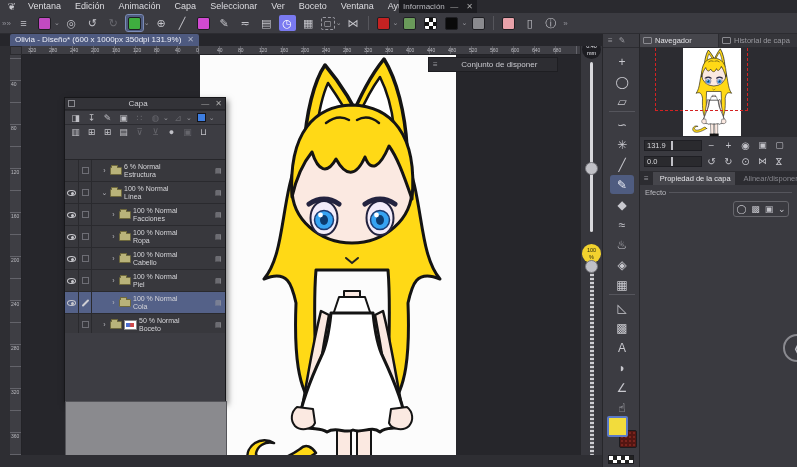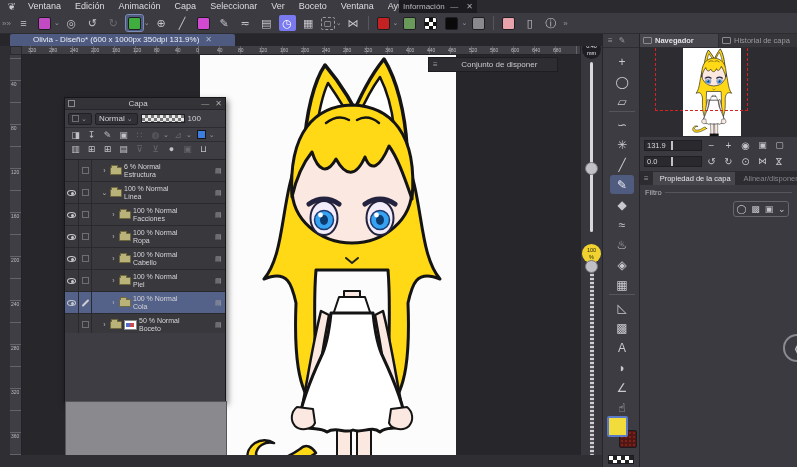--- a/index.html
+++ b/index.html
@@ -23,21 +23,21 @@
   .ci.dim { color:#6a6a70; }
   .ci.active { background:#4f5c80; outline:1px solid #7c8cb8; }
   .ci .sw { width:13px; height:13px; border:1px solid #1e1e22; border-radius:2px; }
   .ci .sw.pat { background-image:radial-gradient(circle at 30% 30%, rgba(255,255,255,.7) 1px, transparent 1.5px), radial-gradient(circle at 70% 65%, rgba(0,0,0,.45) 1px, transparent 1.5px); background-size:6px 6px; }
   .ci .sw.checker { background-image:linear-gradient(45deg,#111 25%,transparent 25%,transparent 75%,#111 75%), linear-gradient(45deg,#111 25%,#fff 25%,#fff 75%,#111 75%); background-size:8px 8px; background-position:0 0,4px 4px; background-color:#fff; }
   .caret { font-size:7px; color:#9a9aa0; margin:0 1px 0 -1px; }
   .vsep { width:1px; height:14px; background:#56565c; margin:0 4px; }
 
   
   #tabrow { left:0; top:34px; width:602px; height:12px; background:#26262b; z-index:20; }
-  #doc-tab { left:10px; top:34px; height:12px; background:#4e5a80; color:#eceef6; font-size:8px; line-height:12px; padding:0 23px; border-radius:2px 2px 0 0; z-index:21; display:flex; gap:6px; }
+  #doc-tab { left:10px; top:34px; height:12px; background:#4e5a80; color:#eceef6; font-size:8px; line-height:12px; padding:0 5px; border-radius:2px 2px 0 0; z-index:21; display:flex; gap:6px; }
   #doc-tab .x { color:#aeb4c6; }
 
   
   #left-strip { left:0; top:34px; width:10px; height:433px; background:#2e2e33; z-index:18; }
   #ruler-corner { left:10px; top:46px; width:12px; height:9px; background:#3e3e44; border:1px solid #2a2a2e; z-index:19; }
   #hruler { left:22px; top:46px; width:558px; height:9px; background:#3e3e44; border-bottom:1px solid #232327; z-index:19;
     background-image:repeating-linear-gradient(90deg,#63636a 0,#63636a 1px,transparent 1px,transparent 21px); background-position:8px 0; overflow:hidden; }
   #vruler { left:10px; top:55px; width:12px; height:400px; background:#3e3e44; border-right:1px solid #232327; z-index:19;
     background-image:repeating-linear-gradient(0deg,#63636a 0,#63636a 1px,transparent 1px,transparent 22px); overflow:hidden; }
   .rl { position:absolute; font-size:5px; color:#b9b9bf; }
@@ -101,21 +101,21 @@
   .tdiv { position:absolute; left:6px; width:26px; height:1px; background:#55555c; }
   #fg-swatch { position:absolute; left:4px; top:382px; width:21px; height:21px; background:#f2dc3c; border:2px solid #5b7ac8; border-radius:2px; z-index:2; }
   #bg-swatch { position:absolute; left:16px; top:396px; width:18px; height:18px; background:#541612; border:1px solid #1c1c20; border-radius:2px; background-image:radial-gradient(circle,#7a241e 1px,transparent 1px); background-size:4px 4px; }
   #tr-swatch { position:absolute; left:5px; top:421px; width:26px; height:9px; border:1px solid #1c1c20; background-image:linear-gradient(45deg,#222 25%,transparent 25%,transparent 75%,#222 75%),linear-gradient(45deg,#222 25%,#fff 25%,#fff 75%,#222 75%); background-size:8px 8px; background-position:0 0,4px 4px; background-color:#fff; }
 
   
   #rightpanel { left:640px; top:34px; width:157px; height:433px; background:#3a3a40; z-index:16; }
   #rp-tabs { height:13px; display:flex; gap:1px; background:#2c2c31; }
   .rp-tab { flex:1; display:flex; align-items:center; gap:3px; font-size:7.5px; padding:0 3px; white-space:nowrap; overflow:hidden; }
   .rp-tab .ic { width:9px; height:7px; border:1px solid #8a8a90; border-radius:1px; flex:0 0 auto; }
-  .rp-tab.on { background:#46464c; color:#e2e2e6;font-weight:bold; }
+  .rp-tab.on { background:#46464c; color:#e2e2e6; }
   .rp-tab.off { background:#35353a; color:#9a9aa0; }
   #nav-view { position:relative; height:90px; background:#2c2c31; overflow:hidden; }
   #nav-thumb { position:absolute; left:43px; top:1px; width:58px; height:88px; background:#ffffff; overflow:hidden; }
   #nav-redrect { position:absolute; left:15px; top:-4px; width:93px; height:68px; border:1px dashed #d42222; }
   .ctl-row { height:16px; display:flex; align-items:center; gap:2px; padding:0 4px; }
   .ctl-box { width:58px; height:11px; background:#2a2a2e; border:1px solid #1f1f24; font-size:7.5px; color:#d6d6da; display:flex; align-items:center; padding:0 2px; position:relative; }
   .ctl-box .tick { position:absolute; left:26px; top:0; width:2px; height:9px; background:#c0c0c6; }
   .cbtn { width:15px; height:13px; display:flex; align-items:center; justify-content:center; font-size:10px; color:#c3c3c9; }
   .cbtn.small { font-size:9px; }
   #rp-proptabs { height:14px; display:flex; align-items:center; gap:2px; background:#2c2c31; margin-top:2px; padding-left:2px; }
@@ -304,32 +304,20 @@
   <span class="t">Conjunto de disponer</span>
 </div>
 
 <div id="layer-panel" class="abs">
   <div id="lp-title">
     <span class="sq"></span>
     <span class="t">Capa</span>
     <span class="b">—</span>
     <span class="b">✕</span>
   </div>
-  <div id="lp-mode">
-    <span class="mini-dd">
-        <span class="chkbox"></span>
-        <span class="caret">⌄</span>
-      </span>
-    <span class="mini-dd">
-        <span>Normal</span>
-        <span class="caret">⌄</span>
-      </span>
-    <span id="lp-opacity"></span>
-    <span id="lp-100">100</span>
-  </div>
   <div class="lp-iconrow" id="lp-ir1">
       <span class="li">◨</span>
       <span class="li">↧</span>
       <span class="li">✎</span>
       <span class="li">▣</span>
       <span class="li dim">∷</span>
       <span class="li dim">◍</span>
       <span class="caret">⌄</span>
       <span class="li dim">⊿</span>
       <span class="caret">⌄</span>
@@ -612,21 +600,21 @@
         <span class="ic"></span>
         <span>Propiedad de la capa</span>
       </div>
       <div class="prop-tab off">
         <span class="ic"></span>
         <span>Alinear/disponer</span>
       </div>
     </div>
   <div id="effect-sec">
     <div id="effect-label">
-        <span>Filtro</span>
+        <span>Efecto</span>
       </div>
     <div id="effect-btns">
         <span>◯</span>
         <span>▩</span>
         <span>▣</span>
         <span>⌄</span>
       </div>
   </div>
   <div id="expander">❬</div>
 </div>

